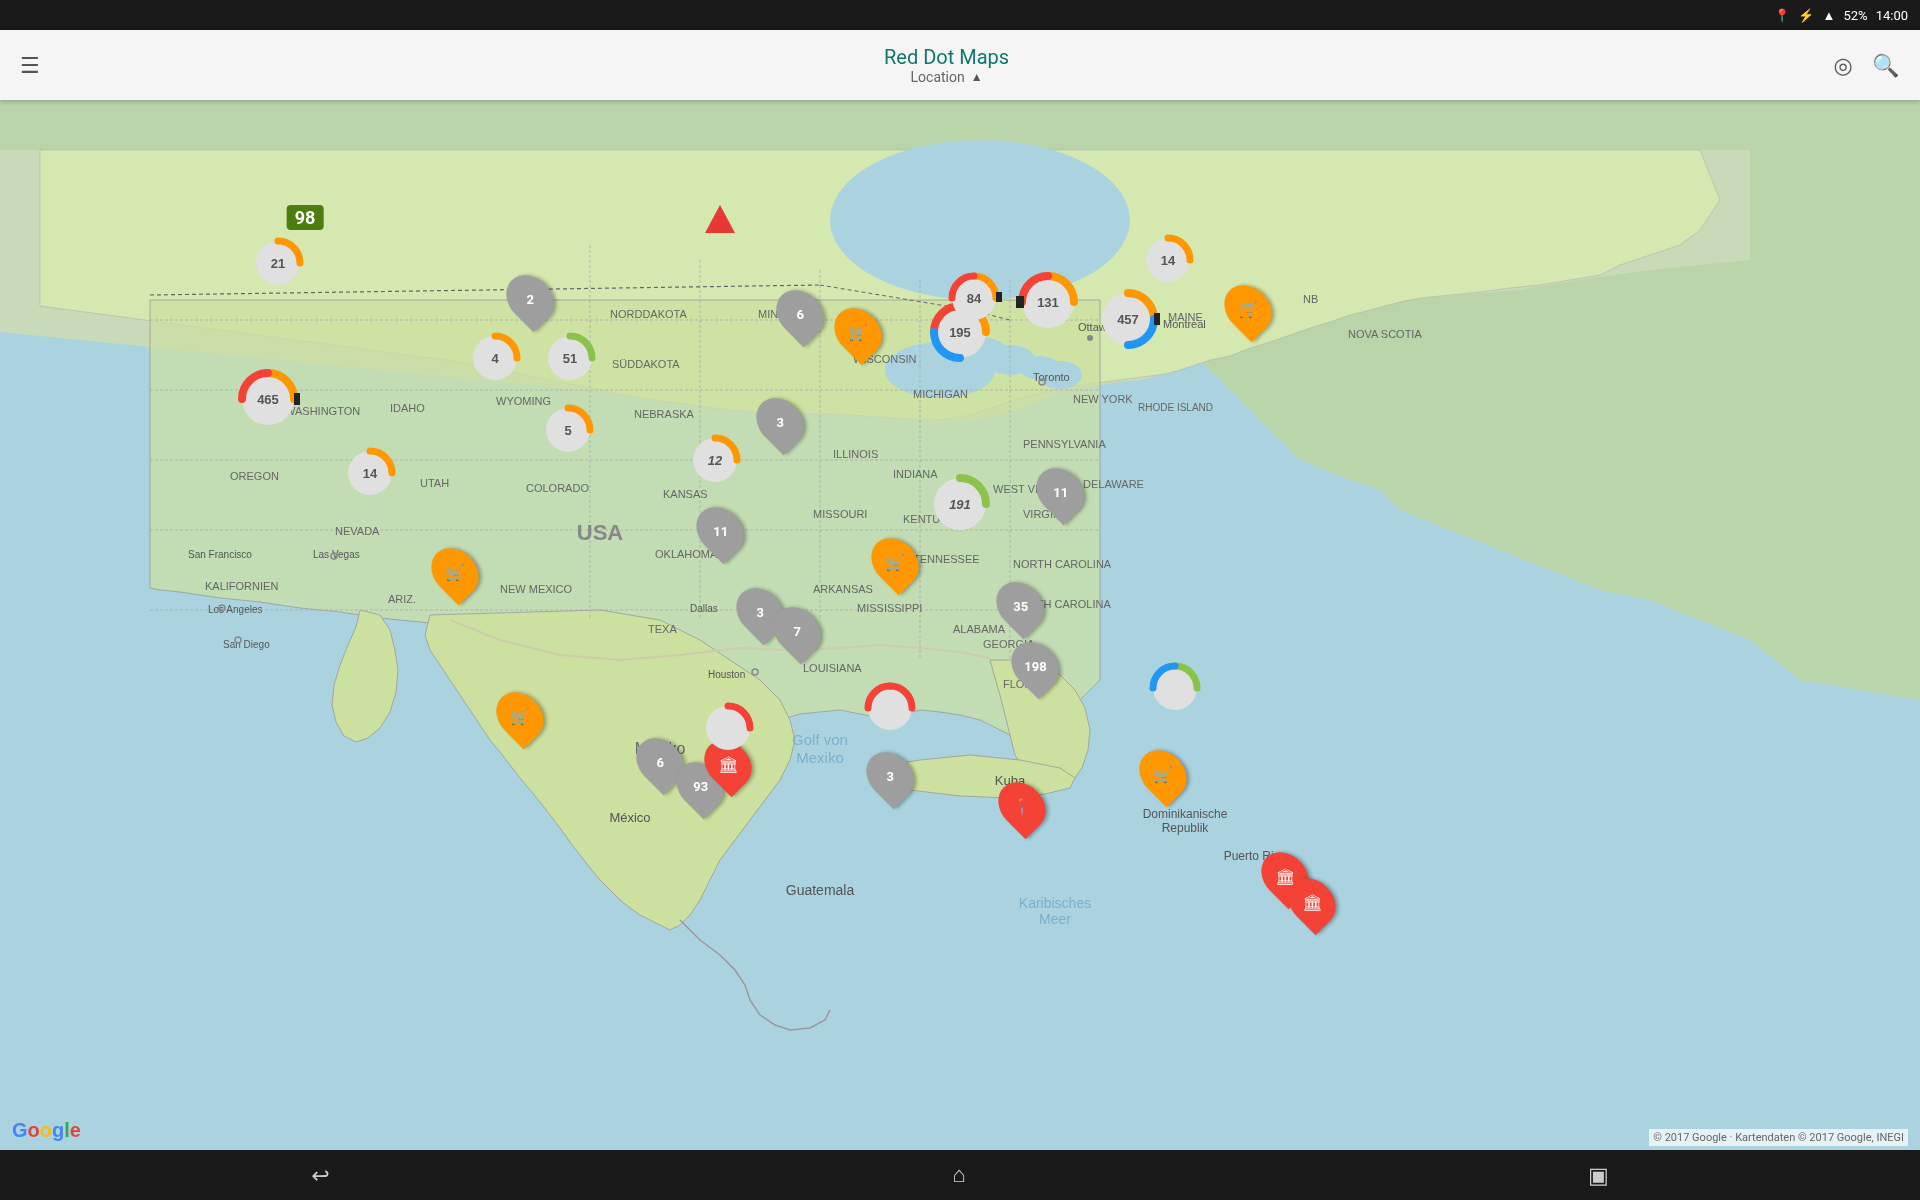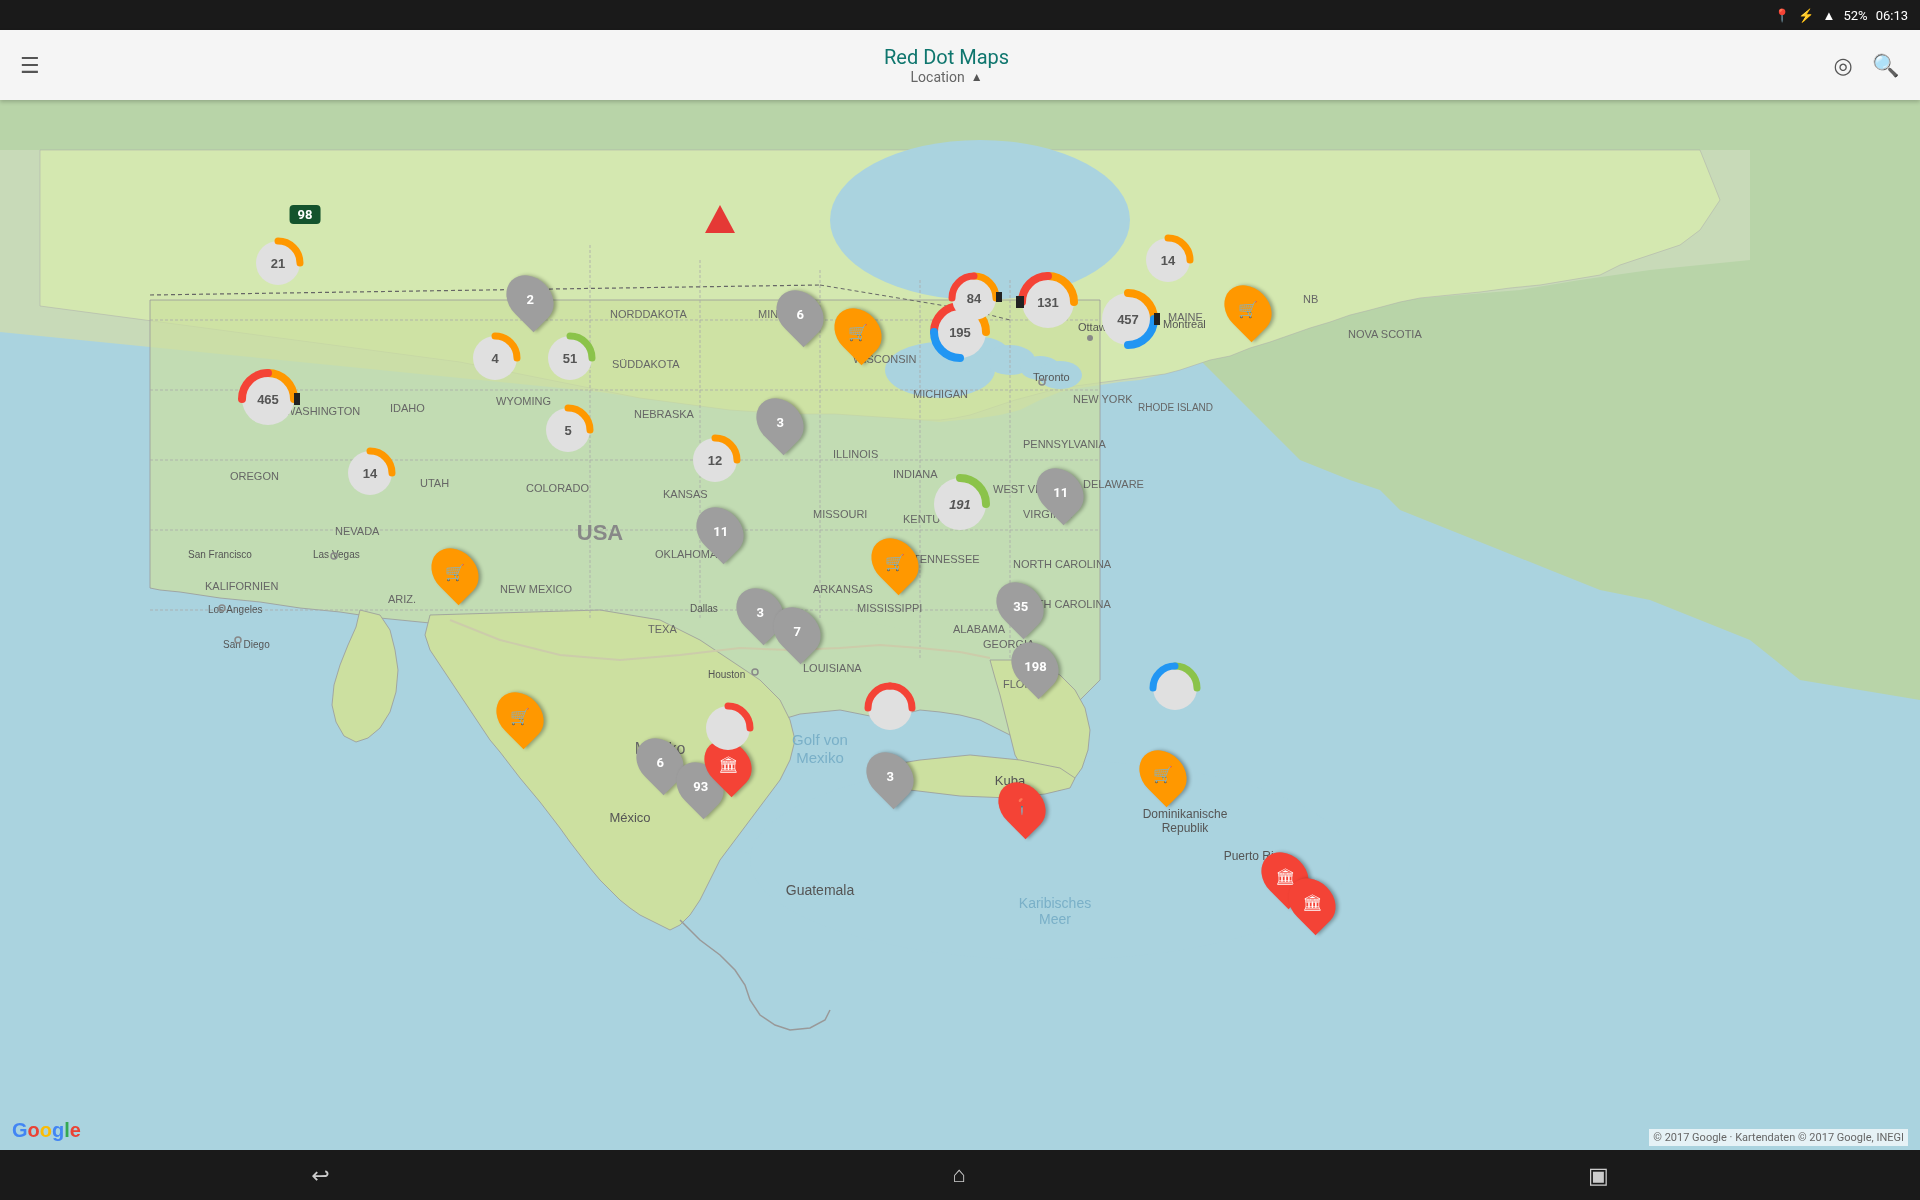--- a/index.html
+++ b/index.html
@@ -110,21 +110,21 @@
   </style>
 </head>
 <body>
 
 <div id="status-bar">
   <div class="status-icons">
     <span>📍</span>
     <span>⚡</span>
     <span>▲</span>
     <span>52%</span>
-    <span>06:13</span>
+    <span>14:00</span>
   </div>
 </div>
 
 <div id="app-bar">
   <span class="menu-icon">☰</span>
   <div class="title-block">
     <span class="app-title">Red Dot Maps</span>
     <span class="app-subtitle">
       <span>Location</span>
       <span style="font-size:12px; color:#555;">▲</span>
@@ -436,21 +436,21 @@
       </div>
   </div>
 
   <div class="grey-pin" style="left:1060px; top:418px;">
     <div class="grey-pin-body">
         <span class="grey-pin-text">11</span>
       </div>
   </div>
 
   <div style="position:absolute; left:305px; top:105px; transform:translateX(-50%);">
-    <div style="background:#14532d; padding:2px 8px; border-radius:4px; color:white; font-size:13px; font-weight:bold;">98</div>
+    <div style="background:#4d7c0f; padding:2px 8px; border-radius:4px; color:white; font-size:18px; font-weight:bold;">98</div>
   </div>
 
   <div class="orange-pin" style="left:455px; top:498px;">
     <div class="orange-pin-body">
         <span class="orange-pin-icon">🛒</span>
       </div>
   </div>
 
   <div class="orange-pin" style="left:520px; top:642px;">
     <div class="orange-pin-body">
@@ -501,21 +501,21 @@
   </div>
 
   <div style="position:absolute; left:568px; top:362px; transform:translate(-50%,-100%);">
     <svg width="56" height="56" viewBox="0 0 56 56">
       <circle cx="28" cy="28" r="22" fill="#e0e0e0" stroke="none"></circle>
       <path d="M28,6 A22,22,0,0,1,50,28" fill="none" stroke="#ff9800" stroke-width="7" stroke-linecap="round"></path>
       <text x="28" y="33" text-anchor="middle" font-size="13" font-weight="bold" fill="#555" font-family="Arial">5</text>
     </svg>
   </div>
 
-  <div style="position:absolute; left:715px; top:392px; transform:translate(-50%,-100%);">
+  <div style="position:absolute; left:715px; top:392px; transform:translate(-50%,-100%);font-style:italic;">
     <svg width="56" height="56" viewBox="0 0 56 56">
       <circle cx="28" cy="28" r="22" fill="#e0e0e0" stroke="none"></circle>
       <path d="M28,6 A22,22,0,0,1,50,28" fill="none" stroke="#ff9800" stroke-width="7" stroke-linecap="round"></path>
       <text x="28" y="33" text-anchor="middle" font-size="13" font-weight="bold" fill="#555" font-family="Arial">12</text>
     </svg>
   </div>
 
   <div style="position:absolute; left:268px; top:335px; transform:translate(-50%,-100%);">
     <svg width="64" height="64" viewBox="0 0 64 64">
       <circle cx="32" cy="32" r="26" fill="#e0e0e0" stroke="none"></circle>

